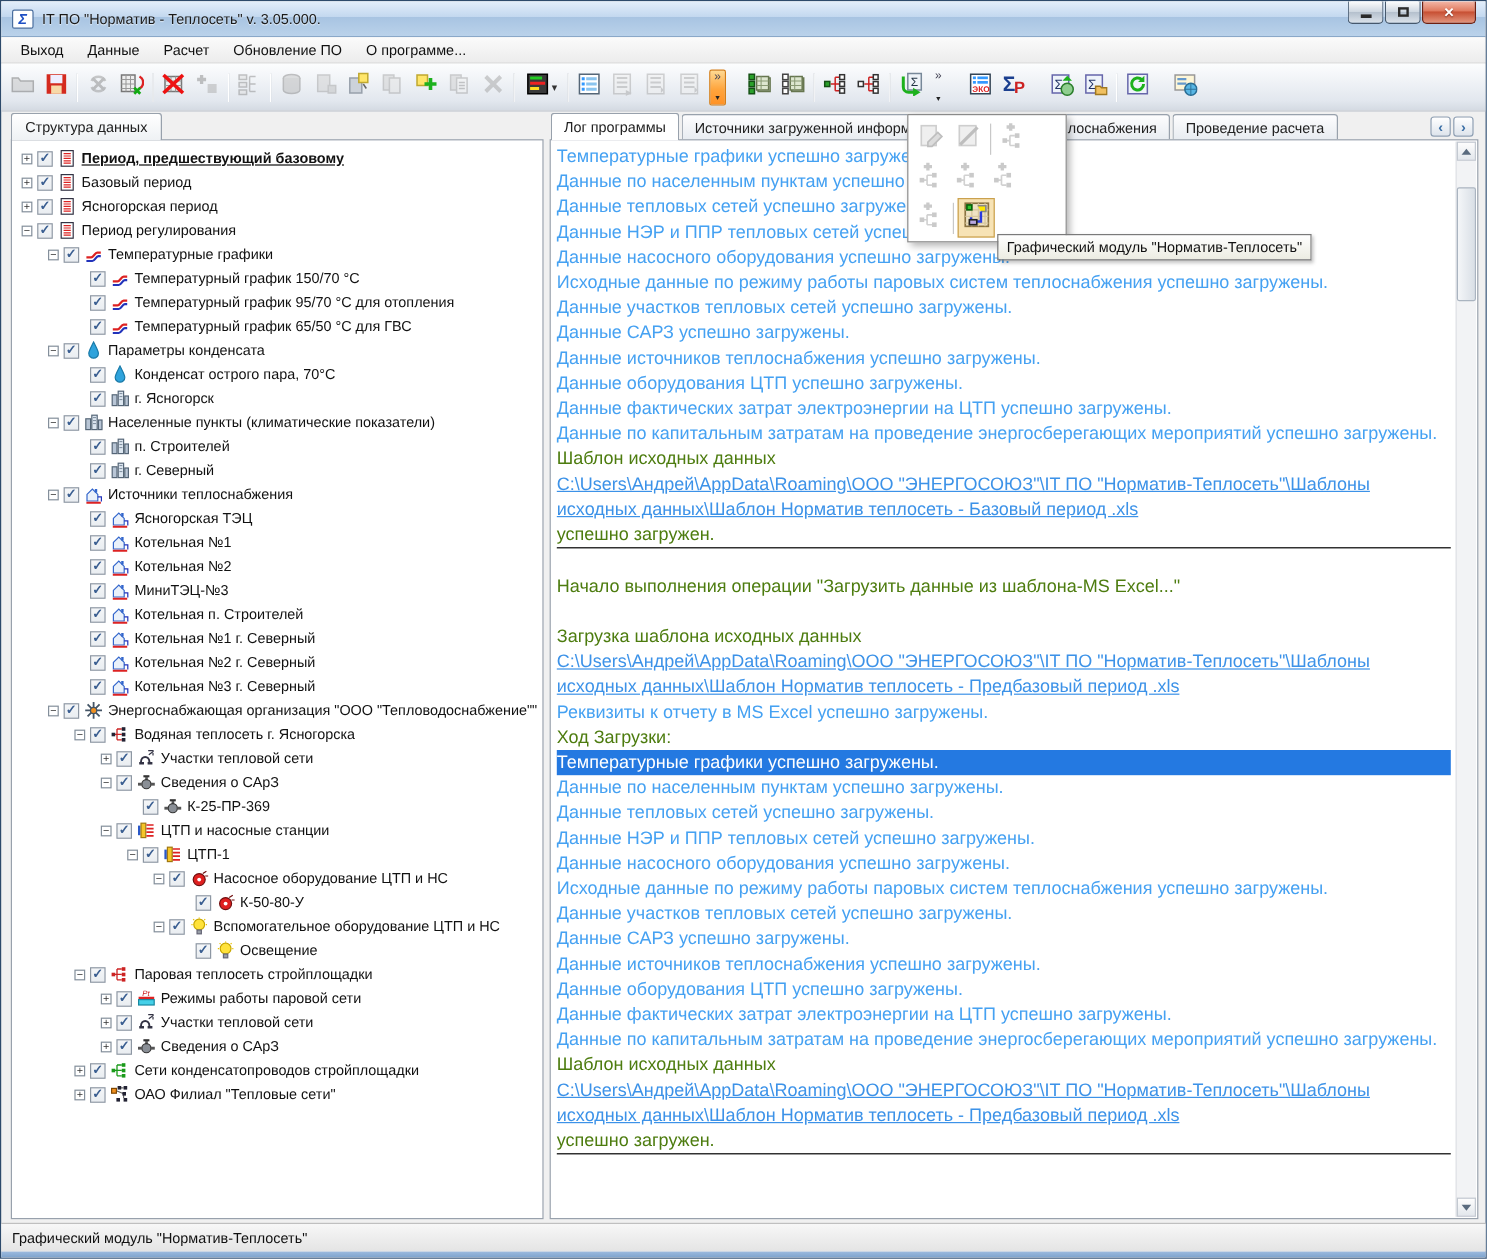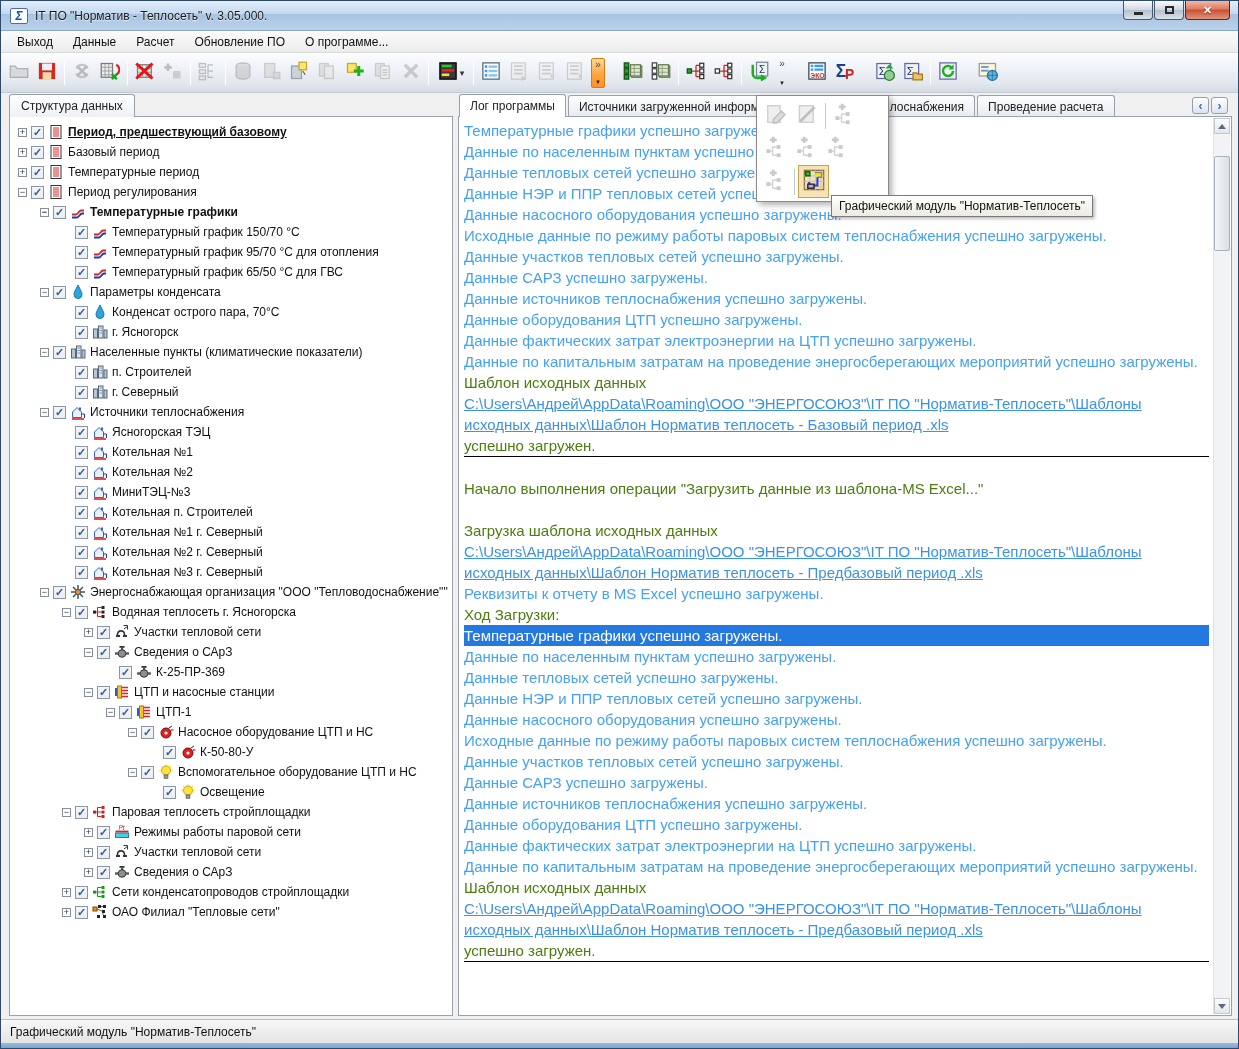--- a/index.html
+++ b/index.html
@@ -417,34 +417,34 @@
           </div>
           <div class="trow" style="padding-left: 6px;">
             <span class="exp plus"></span>
             <span class="cb"></span>
             <span class="ticon">
               <svg viewBox="0 0 16 16" xmlns="http://www.w3.org/2000/svg">
                 <rect x="3" y="1.5" width="10" height="13" fill="#fff" stroke="#334"></rect>
                 <path d="M5 4h6M5 6h6M5 8h6M5 10h6M5 12h6" stroke="#d22"></path>
               </svg>
             </span>
-            <span class="tlabel">Температурные период</span>
+            <span class="tlabel">Ясногорская период</span>
           </div>
           <div class="trow" style="padding-left: 6px;">
             <span class="exp minus"></span>
             <span class="cb"></span>
             <span class="ticon">
               <svg viewBox="0 0 16 16" xmlns="http://www.w3.org/2000/svg">
                 <rect x="3" y="1.5" width="10" height="13" fill="#fff" stroke="#334"></rect>
                 <path d="M5 4h6M5 6h6M5 8h6M5 10h6M5 12h6" stroke="#d22"></path>
               </svg>
             </span>
             <span class="tlabel">Период регулирования</span>
           </div>
-          <div class="trow" style="padding-left: 28px; font-weight: bold;">
+          <div class="trow" style="padding-left: 28px;">
             <span class="exp minus"></span>
             <span class="cb"></span>
             <span class="ticon">
               <svg viewBox="0 0 16 16" xmlns="http://www.w3.org/2000/svg">
                 <path d="M2 10.5h4c2 0 3-4 5-4h3" stroke="#d22" stroke-width="1.8" fill="none"></path>
                 <path d="M2 13.5h5c2 0 3-4 5-4h2" stroke="#23b" stroke-width="1.8" fill="none"></path>
               </svg>
             </span>
             <span class="tlabel">Температурные графики</span>
           </div>

